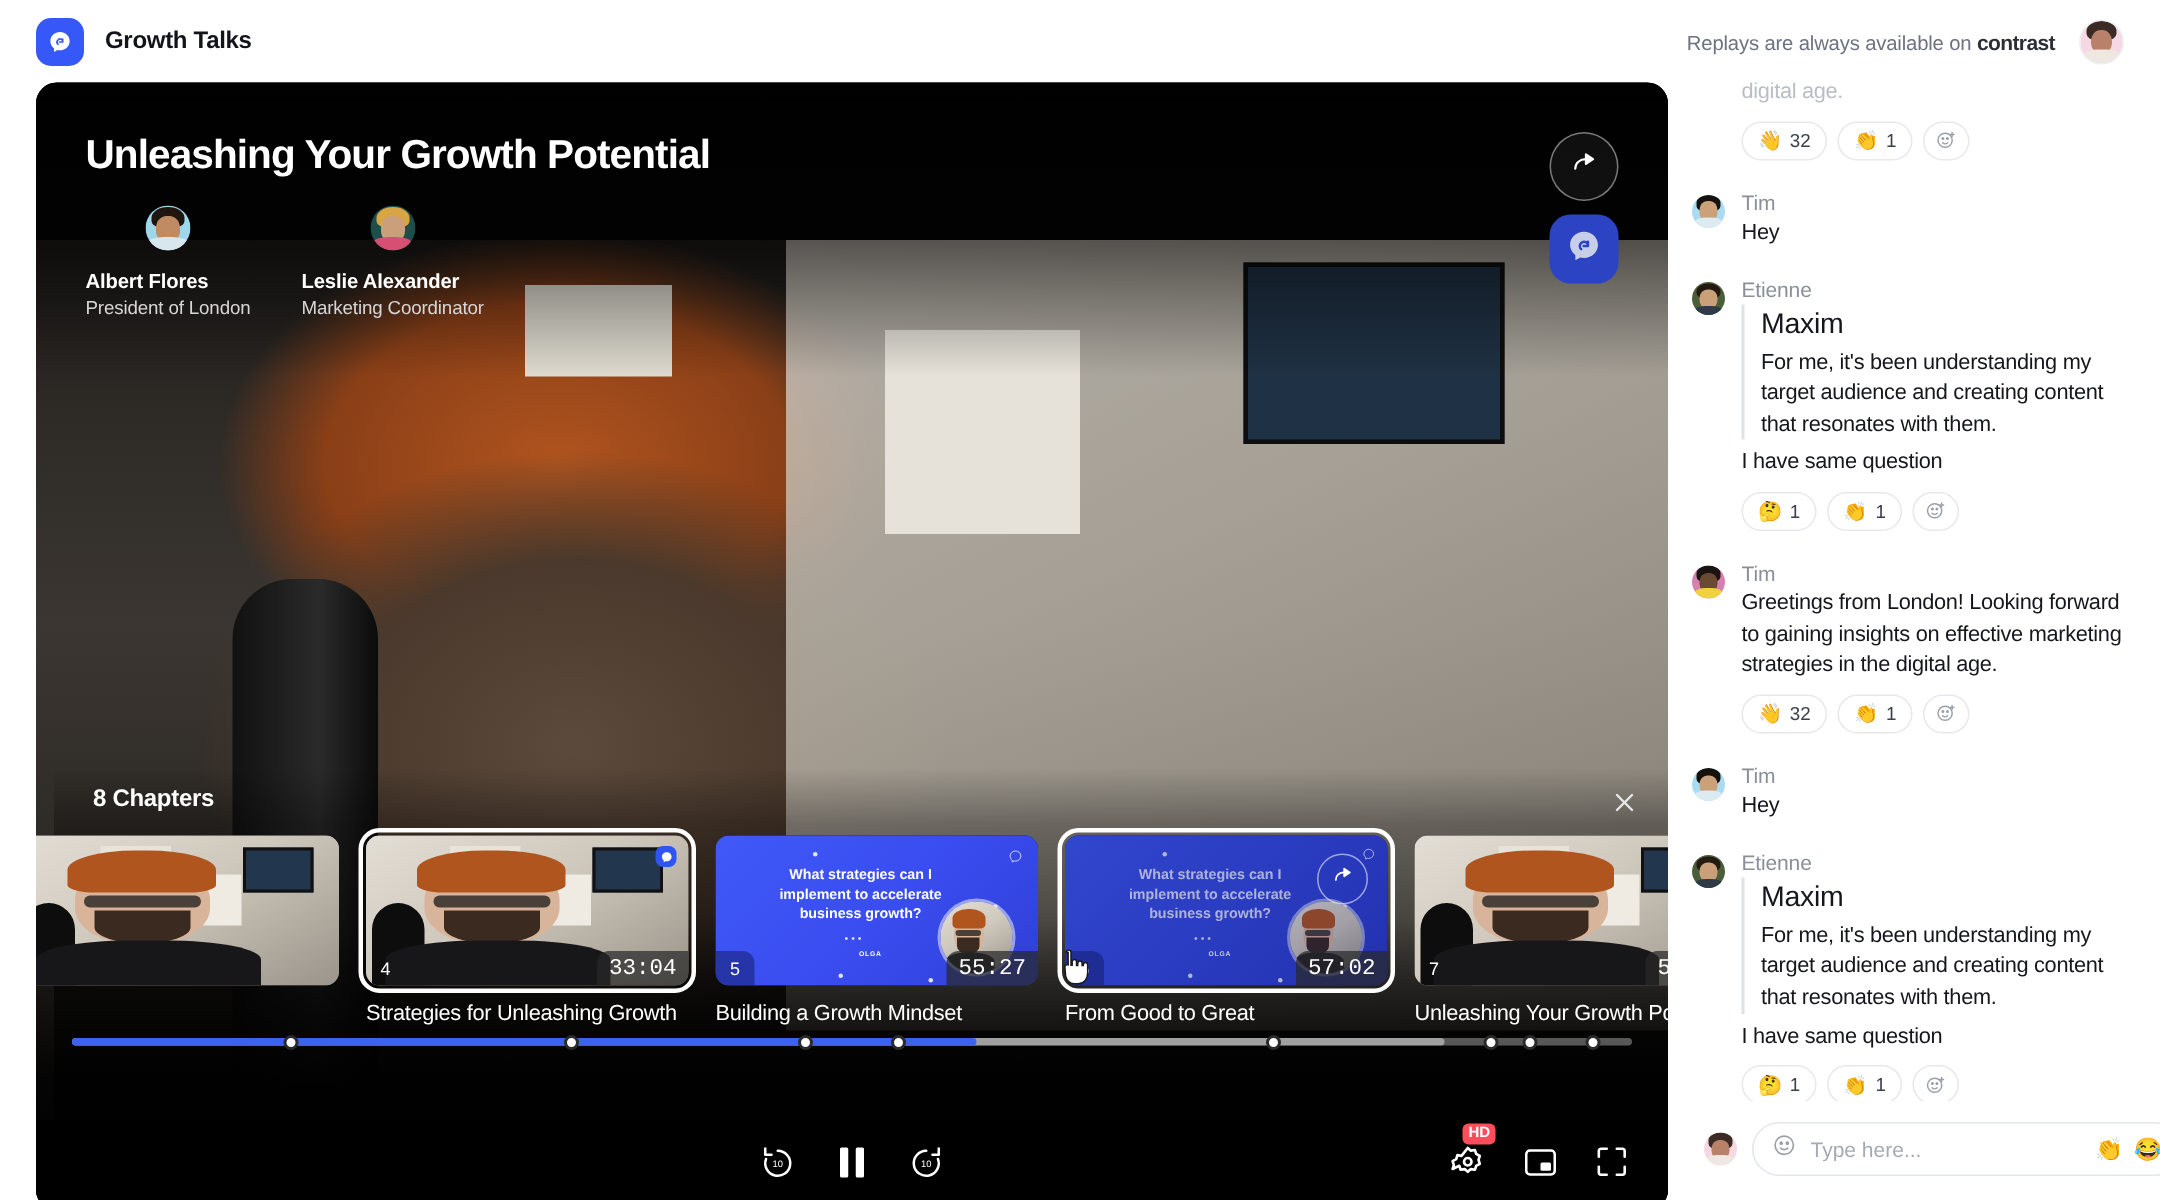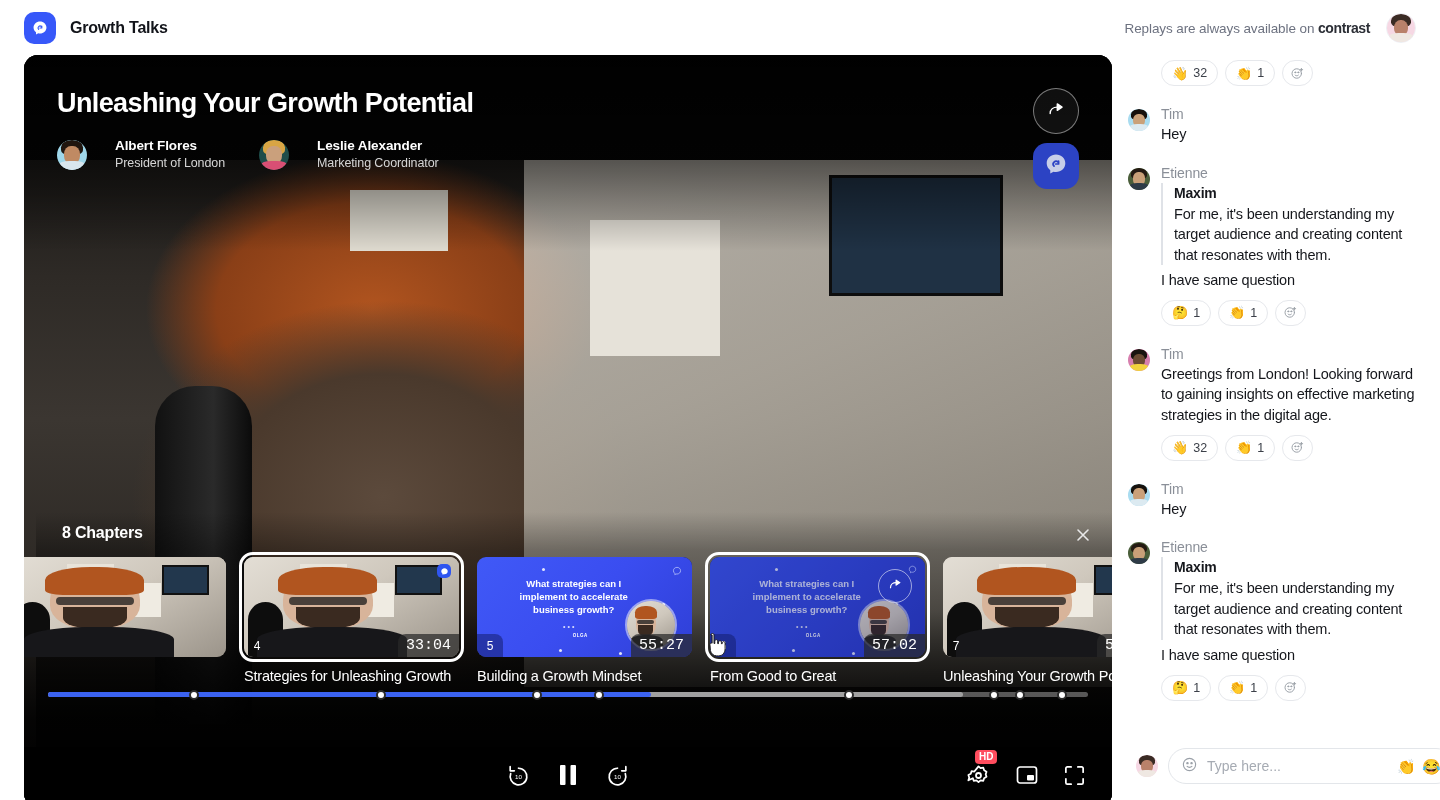--- a/index.html
+++ b/index.html
@@ -48,21 +48,21 @@
   .vb-frame3 { position:absolute; left:30%; top:18%; width:9%; height:8%; background:#dedacf; }
   .vb-mic { position:absolute; left:12%; top:44%; width:9%; height:45%; background:linear-gradient(90deg,#111 0%,#2a2a2a 60%,#0b0b0b 100%); border-radius:40px 40px 0 0; }
   .vb-dark-bottom { position:absolute; left:0; bottom:0; width:100%; height:26%; background:linear-gradient(180deg, rgba(0,0,0,0) 0%, rgba(0,0,0,.82) 55%, rgba(0,0,0,.96) 100%); }
   .vb-top-shade { position:absolute; left:0; top:0; width:100%; height:26%; background:linear-gradient(180deg, rgba(0,0,0,.95) 0%, rgba(0,0,0,.5) 55%, rgba(0,0,0,0) 100%); }
 
   .video-title {
     position:absolute; left:33px; top:33px;
     font-size:27px; font-weight:700; color:#fff; letter-spacing:-0.6px;
   }
   .speakers { position:absolute; left:33px; top:82px; display:flex; gap:34px; }
-  .speaker { display:flex; align-items:center; gap:28px; }
+  .speaker { display:flex; align-items:center; gap:12px;flex-direction:column; }
   .sp-avatar { width:30px; height:30px; border-radius:50%; overflow:hidden; flex:none; }
   .sp-name { font-size:13.5px; font-weight:700; color:#fff; line-height:1.35; letter-spacing:-0.1px;}
   .sp-role { font-size:12.5px; color:#d6d6d6; line-height:1.35; letter-spacing:-0.1px;}
 
   .share-btn {
     position:absolute; right:33px; top:33px; width:46px; height:46px; border-radius:50%;
     border:1px solid rgba(255,255,255,.45); background:rgba(255,255,255,.06);
     display:flex; align-items:center; justify-content:center; cursor:pointer;
   }
   .logo-float {
@@ -142,21 +142,21 @@
   
   .sidebar { position:absolute; left:1128px; top:55px; width:312px; height:745px; background:#fff; overflow:hidden; }
   .comments { position:absolute; left:0; top:0; width:312px; bottom:66px; overflow:hidden; padding:0 12px 0 0; }
   .cmt { display:flex; gap:11px; padding:0 0 20px 0; }
   .cmt-av { width:22px; height:22px; border-radius:50%; overflow:hidden; flex:none; margin-top:3px; }
   .cmt-body { flex:1; min-width:0; }
   .cmt-name { font-size:14px; color:#8a8f98; font-weight:500; letter-spacing:-0.1px; margin-bottom:2px; }
   .cmt-text { font-size:14.5px; color:#15171c; line-height:1.42; letter-spacing:-0.2px; }
   .cmt-text.muted { color:#b9bdc4; }
   .quote { border-left:2px solid #dfe2e7; padding-left:11px; margin-bottom:5px; }
-  .quote-name { font-size:14px; font-weight:700; color:#15171c; letter-spacing:-0.2px; line-height:1.5; }
+  .quote-name { font-size:19px; font-weight:400; color:#15171c; letter-spacing:-0.2px; line-height:1.5; }
   .quote-text { font-size:14.5px; color:#15171c; line-height:1.42; letter-spacing:-0.2px; }
   .reactions { display:flex; gap:7px; margin-top:9px; }
   .rx {
     display:flex; align-items:center; gap:5px; height:26px; padding:0 10px;
     border:1px solid #e6e8ec; border-radius:14px; background:#fff; cursor:pointer;
     font-size:12.5px; color:#3c4049;
   }
   .rx .em { font-size:13px; line-height:1; }
   .rx.add { padding:0 7px; }
 
@@ -507,20 +507,21 @@
       </div>
     </div>
   </div>
 
   <div class="sidebar">
     <div class="comments">
 
       <div class="cmt" style="padding-top:0;margin-top:-4px">
         <div class="cmt-av" style="visibility:hidden"></div>
         <div class="cmt-body">
+          <div class="cmt-text muted">digital age.</div>
           <div class="reactions">
             <div class="rx">
               <span class="em">👋</span>
               <span>32</span>
             </div>
             <div class="rx">
               <span class="em">👏</span>
               <span>1</span>
             </div>
             <div class="rx add">

